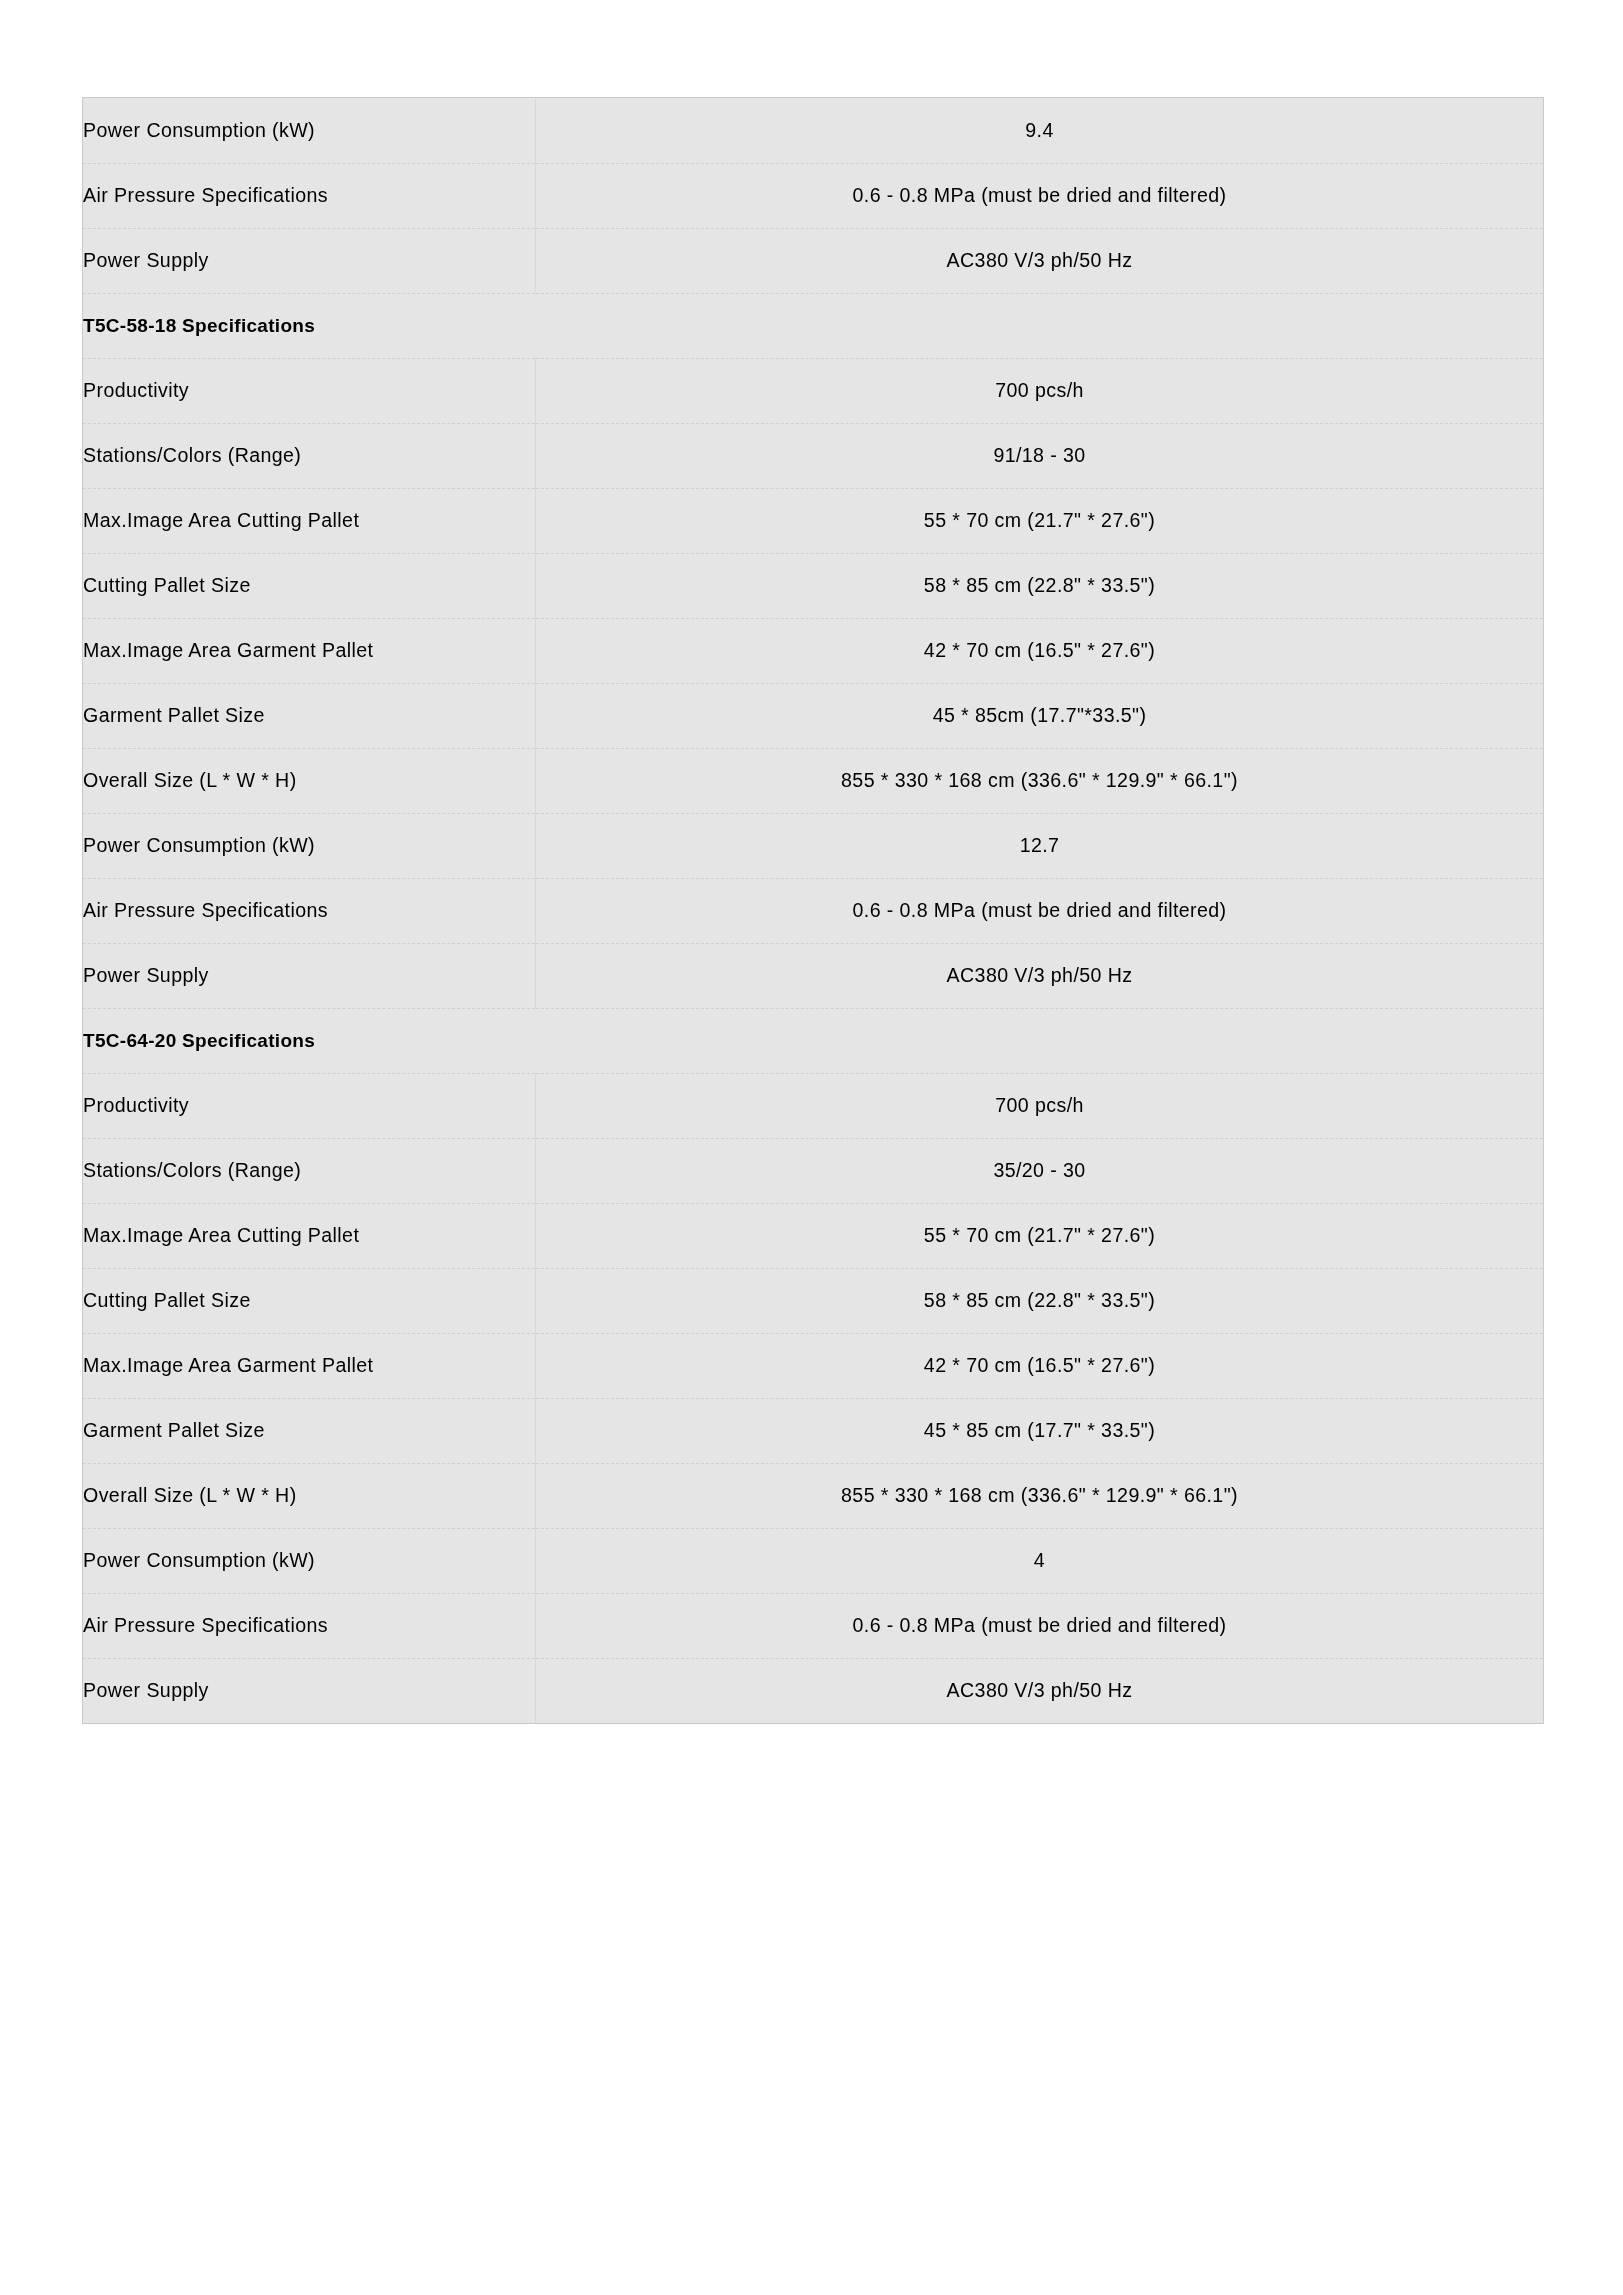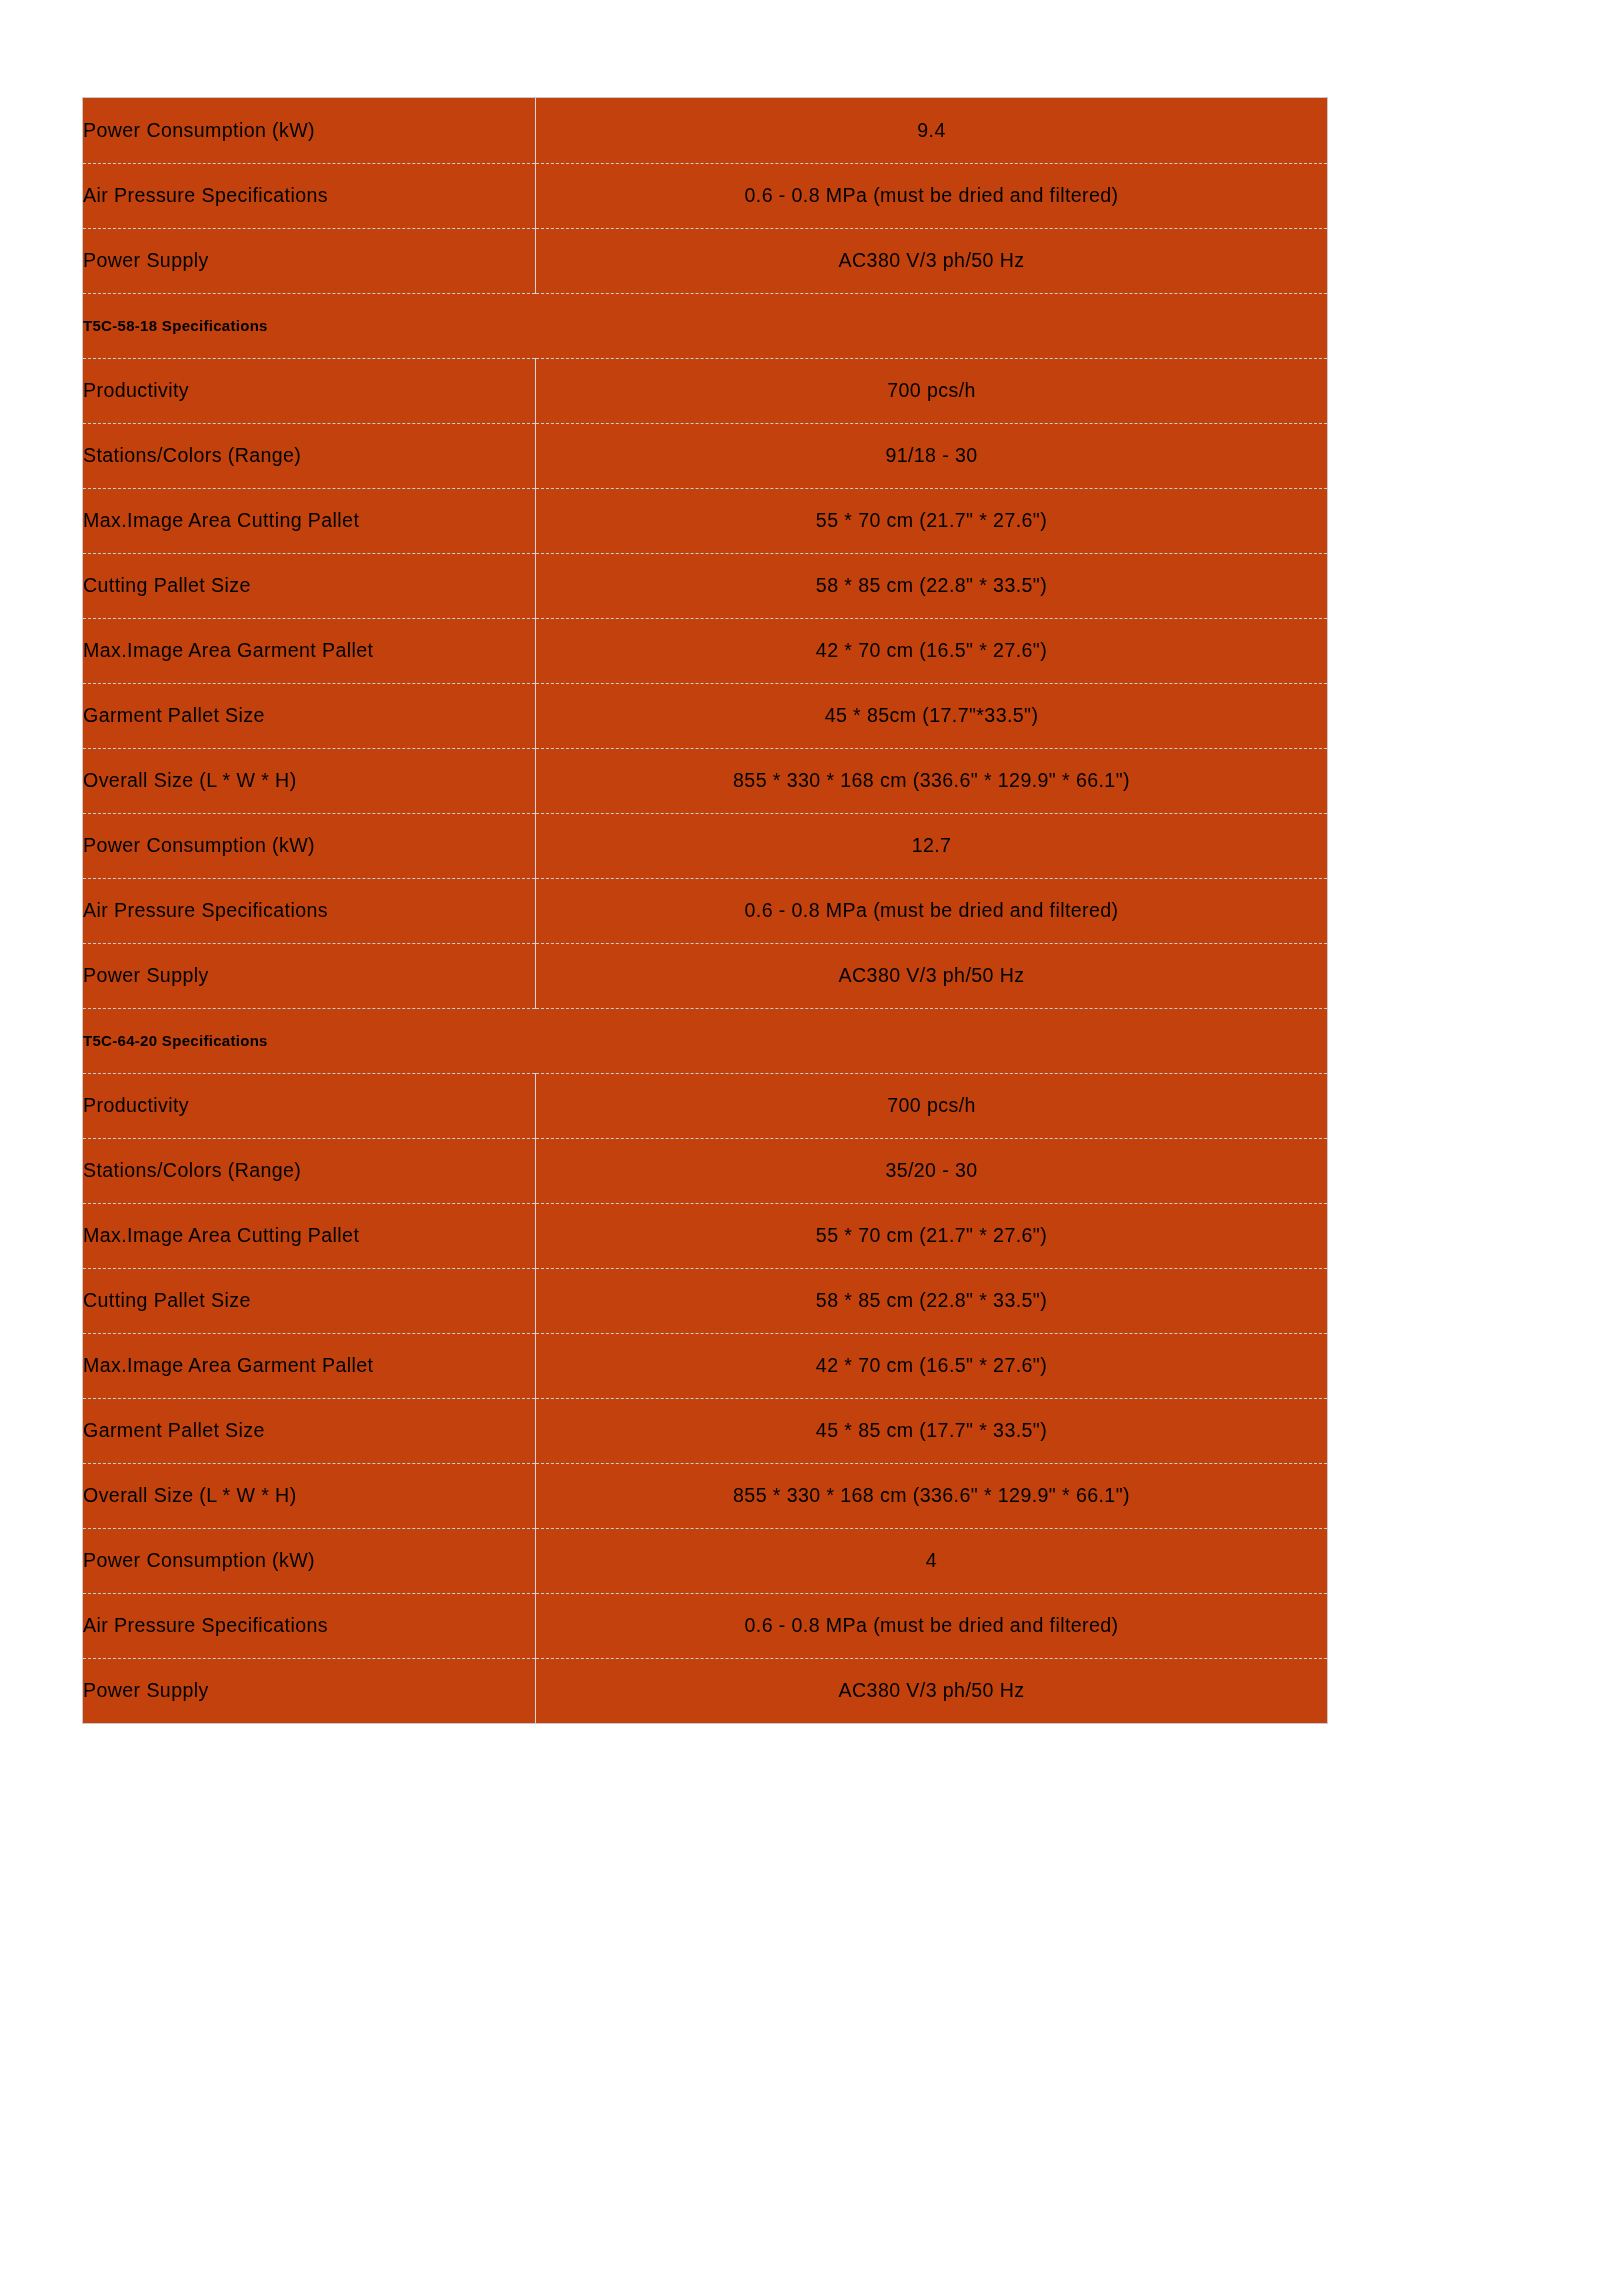--- a/index.html
+++ b/index.html
@@ -15,24 +15,24 @@
     width: 1623px;
     height: 2295px;
     position: relative;
     background: #ffffff;
     box-sizing: border-box;
   }
   .spec-table-wrap {
     position: absolute;
     left: 82px;
     top: 97px;
-    width: 1246px;
+    width: 1462px;
     border: 1.3px solid #c9c9c9;
     box-sizing: border-box;
-    background: #c2410c;
+    background: #e5e5e5;
   }
   table.spec-table {
     width: 100%;
     border-collapse: collapse;
     table-layout: fixed;
   }
   table.spec-table td {
     padding: 0;
     vertical-align: middle;
   }
@@ -58,21 +58,21 @@
     font-size: 19.6px;
     letter-spacing: 0.4px;
     color: #000000;
     text-align: center;
   }
   tr.section-row td {
     border-bottom: 0.7px dashed #cfcfcf;
   }
   td.section-cell {
     padding-left: 11px;
-    font-size: 15px;
+    font-size: 19px;
     font-weight: bold;
     letter-spacing: 0.3px;
     color: #000000;
   }
 </style>
 </head>
 <body>
 
 <div class="page">
   <div class="spec-table-wrap">

